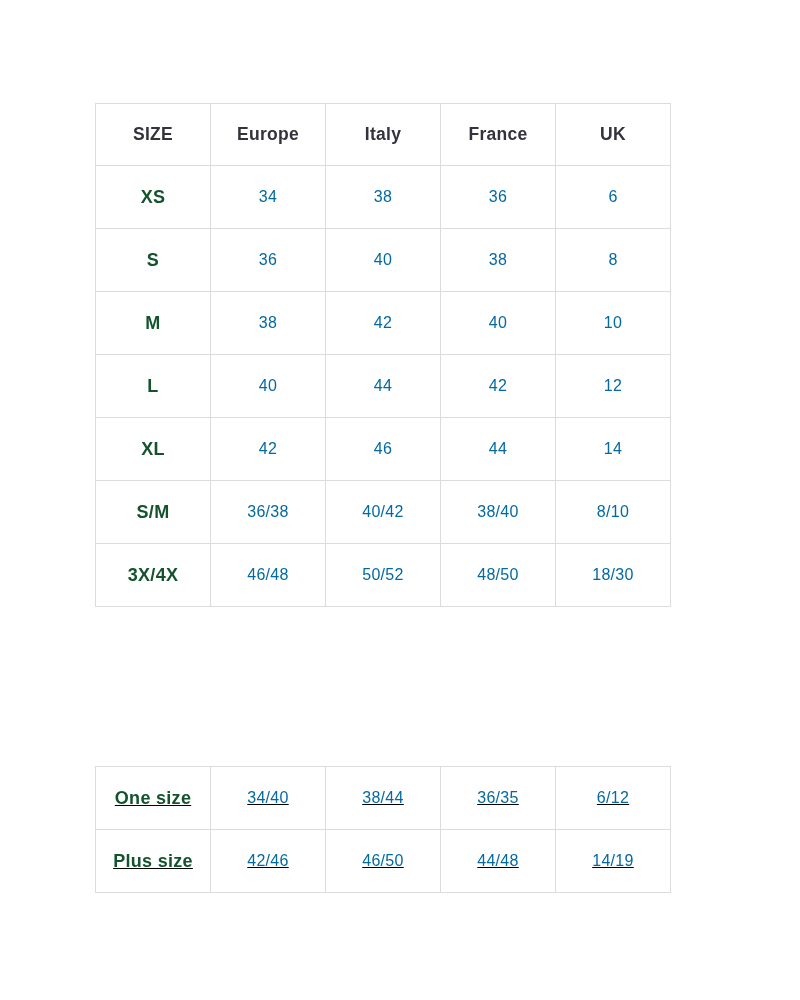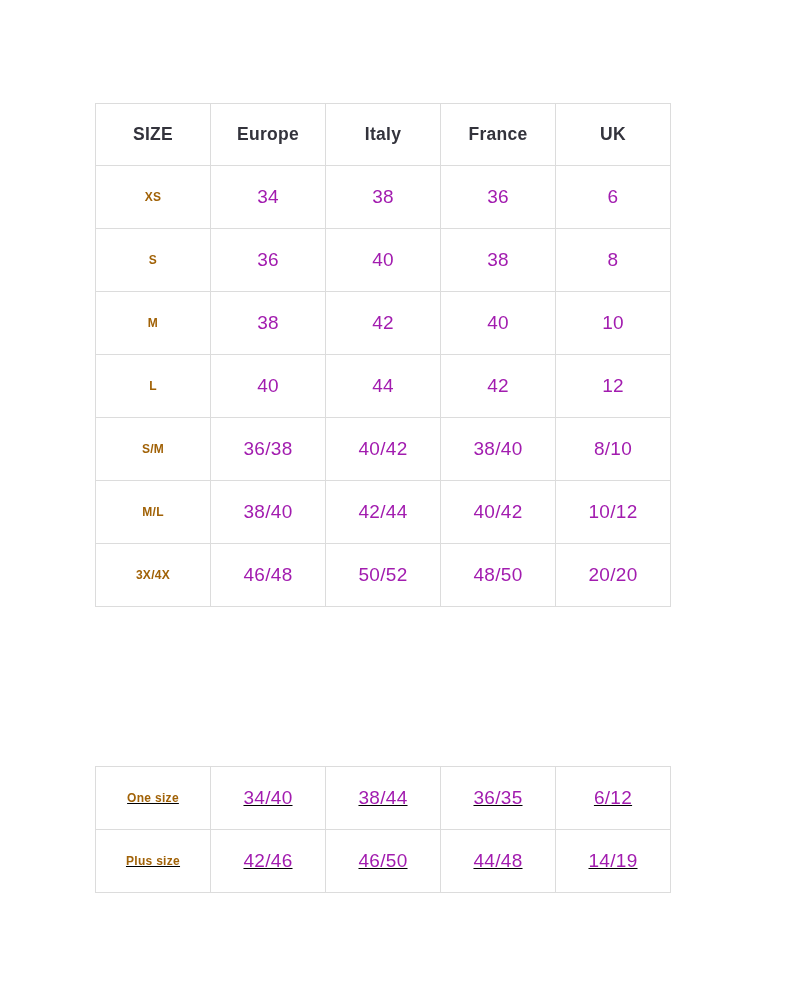--- a/index.html
+++ b/index.html
@@ -36,28 +36,28 @@
     overflow: hidden;
   }
   .size-table thead tr { height: 62px; }
   .size-table tbody tr { height: 63px; }
   .size-table th {
     font-size: 17.5px;
     font-weight: 700;
     color: #33333c;
   }
   .size-table td.label-cell {
-    font-size: 12px;
+    font-size: 18px;
     font-weight: 700;
-    color: #a16207;
+    color: #14532d;
   }
   .size-table td.value-cell {
-    font-size: 19px;
+    font-size: 16px;
     font-weight: 400;
-    color: #a21caf;
+    color: #0369a1;
   }
 </style>
 </head>
 <body>
 
 <div class="canvas">
 
   <table class="size-table main">
   <thead>
         <tr>
@@ -91,39 +91,39 @@
           <td class="value-cell">10</td>
         </tr>
         <tr>
           <td class="label-cell">L</td>
           <td class="value-cell">40</td>
           <td class="value-cell">44</td>
           <td class="value-cell">42</td>
           <td class="value-cell">12</td>
         </tr>
         <tr>
+          <td class="label-cell">XL</td>
+          <td class="value-cell">42</td>
+          <td class="value-cell">46</td>
+          <td class="value-cell">44</td>
+          <td class="value-cell">14</td>
+        </tr>
+        <tr>
           <td class="label-cell">S/M</td>
           <td class="value-cell">36/38</td>
           <td class="value-cell">40/42</td>
           <td class="value-cell">38/40</td>
           <td class="value-cell">8/10</td>
         </tr>
         <tr>
-          <td class="label-cell">M/L</td>
-          <td class="value-cell">38/40</td>
-          <td class="value-cell">42/44</td>
-          <td class="value-cell">40/42</td>
-          <td class="value-cell">10/12</td>
-        </tr>
-        <tr>
           <td class="label-cell">3X/4X</td>
           <td class="value-cell">46/48</td>
           <td class="value-cell">50/52</td>
           <td class="value-cell">48/50</td>
-          <td class="value-cell">20/20</td>
+          <td class="value-cell">18/30</td>
         </tr>
       </tbody>
     </table>
 
   <table class="size-table special">
   <tbody>
         <tr>
           <td class="label-cell">One size</td>
           <td class="value-cell">34/40</td>
           <td class="value-cell">38/44</td>

